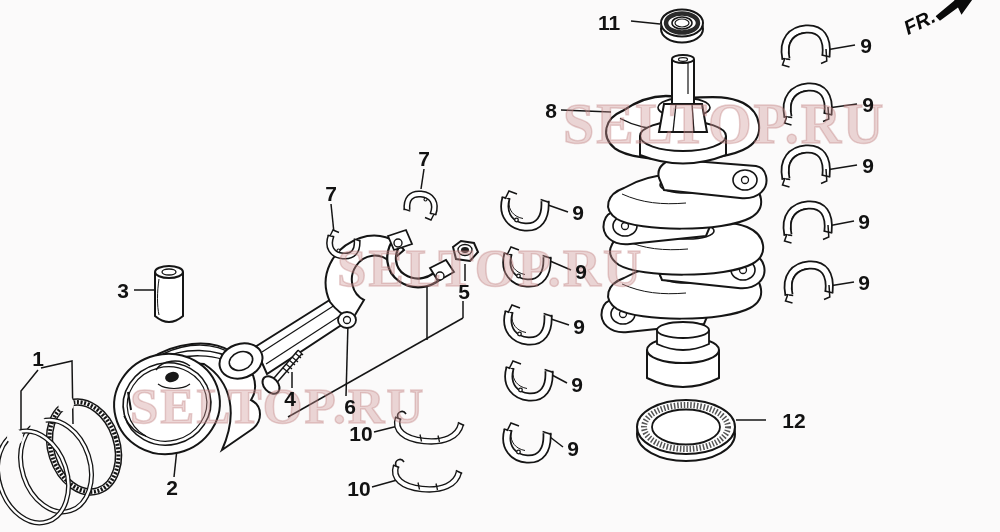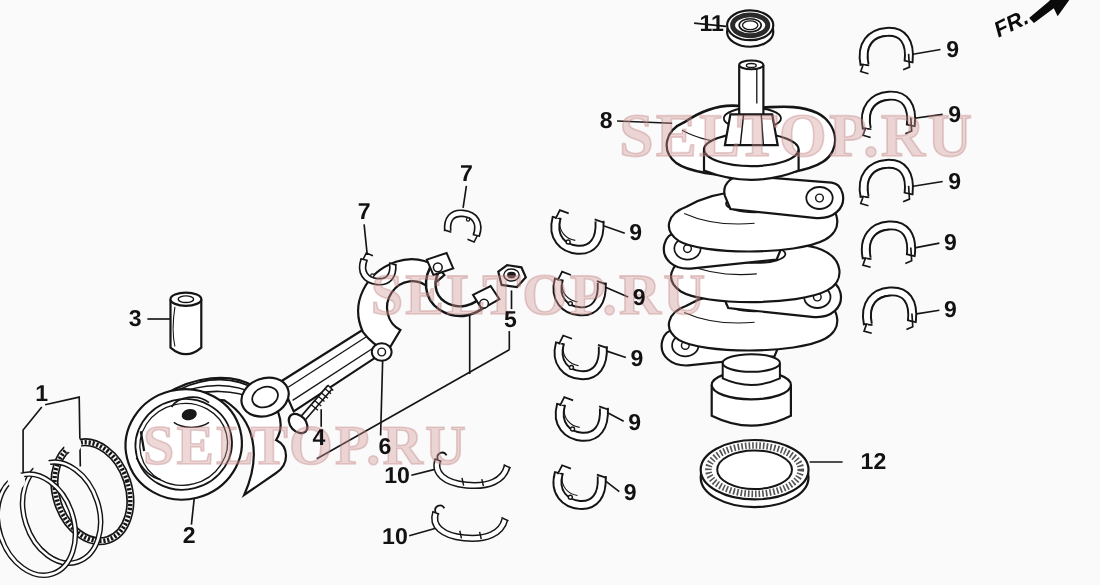--- a/index.html
+++ b/index.html
@@ -291,16 +291,16 @@
   <div class="plabel" style="left:868px;top:165px">9</div>
   <div class="plabel" style="left:864px;top:221px">9</div>
   <div class="plabel" style="left:864px;top:282px">9</div>
   <div class="plabel" style="left:578px;top:212px">9</div>
   <div class="plabel" style="left:581px;top:271px">9</div>
   <div class="plabel" style="left:579px;top:326px">9</div>
   <div class="plabel" style="left:577px;top:384px">9</div>
   <div class="plabel" style="left:573px;top:448px">9</div>
   <div class="plabel" style="left:361px;top:433px">10</div>
   <div class="plabel" style="left:359px;top:488px">10</div>
-  <div class="plabel" style="left:647px;top:22px">11</div>
+  <div class="plabel" style="left:609px;top:22px">11</div>
   <div class="plabel" style="left:794px;top:420px">12</div>
 
 </div>
 
 </body></html>

